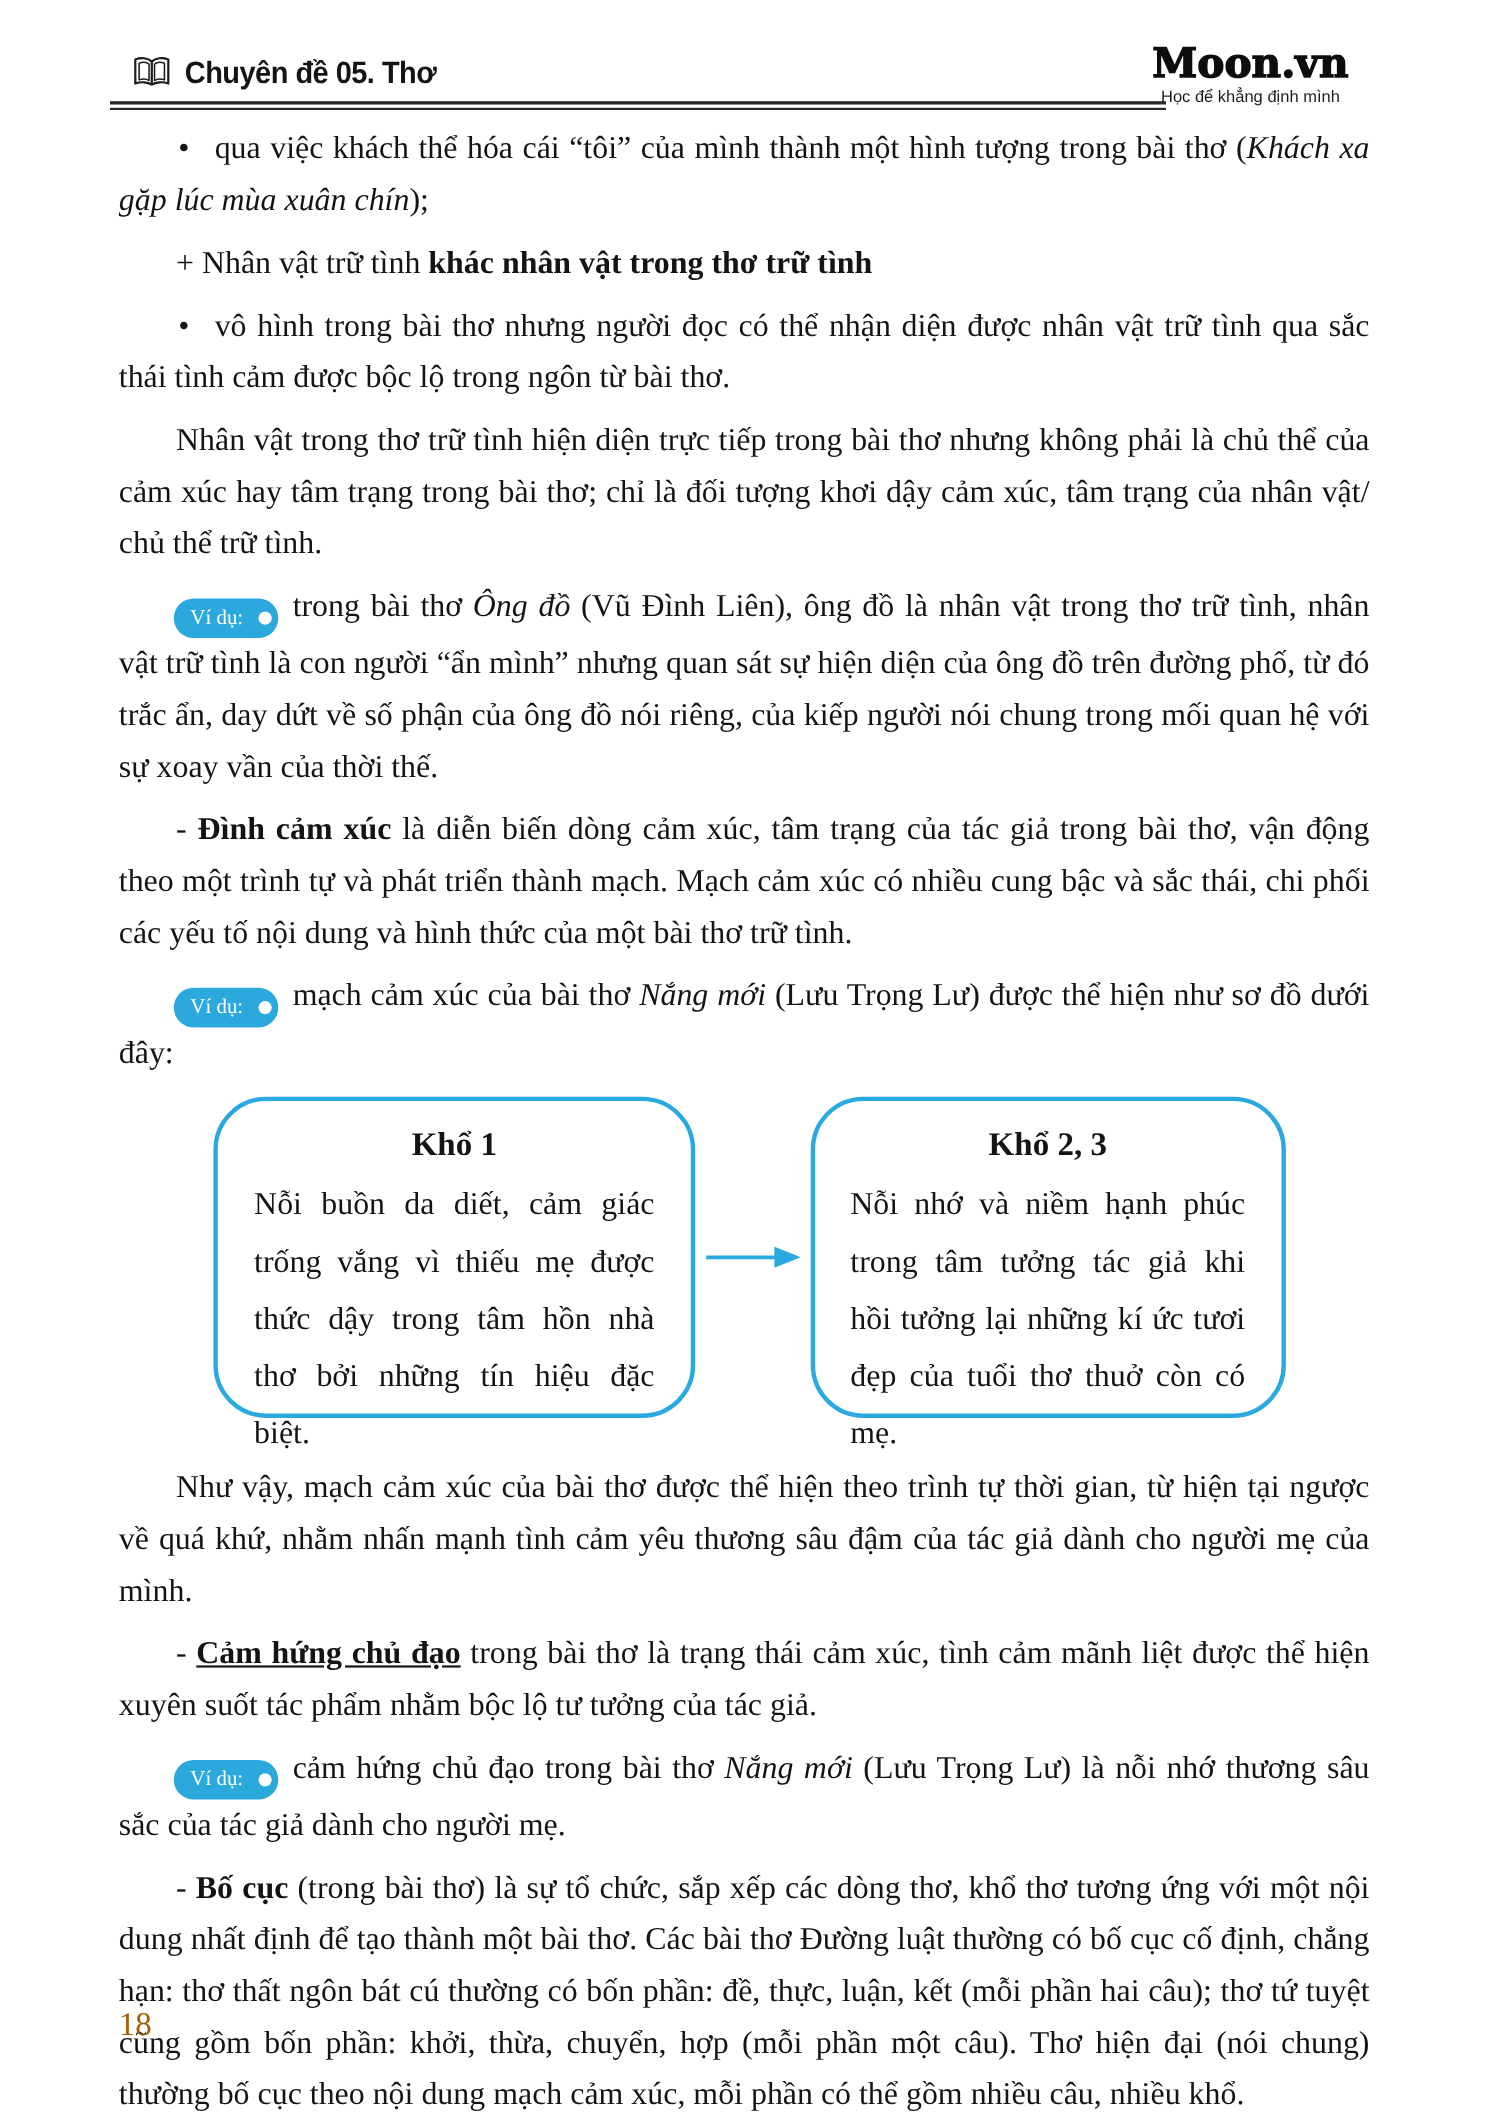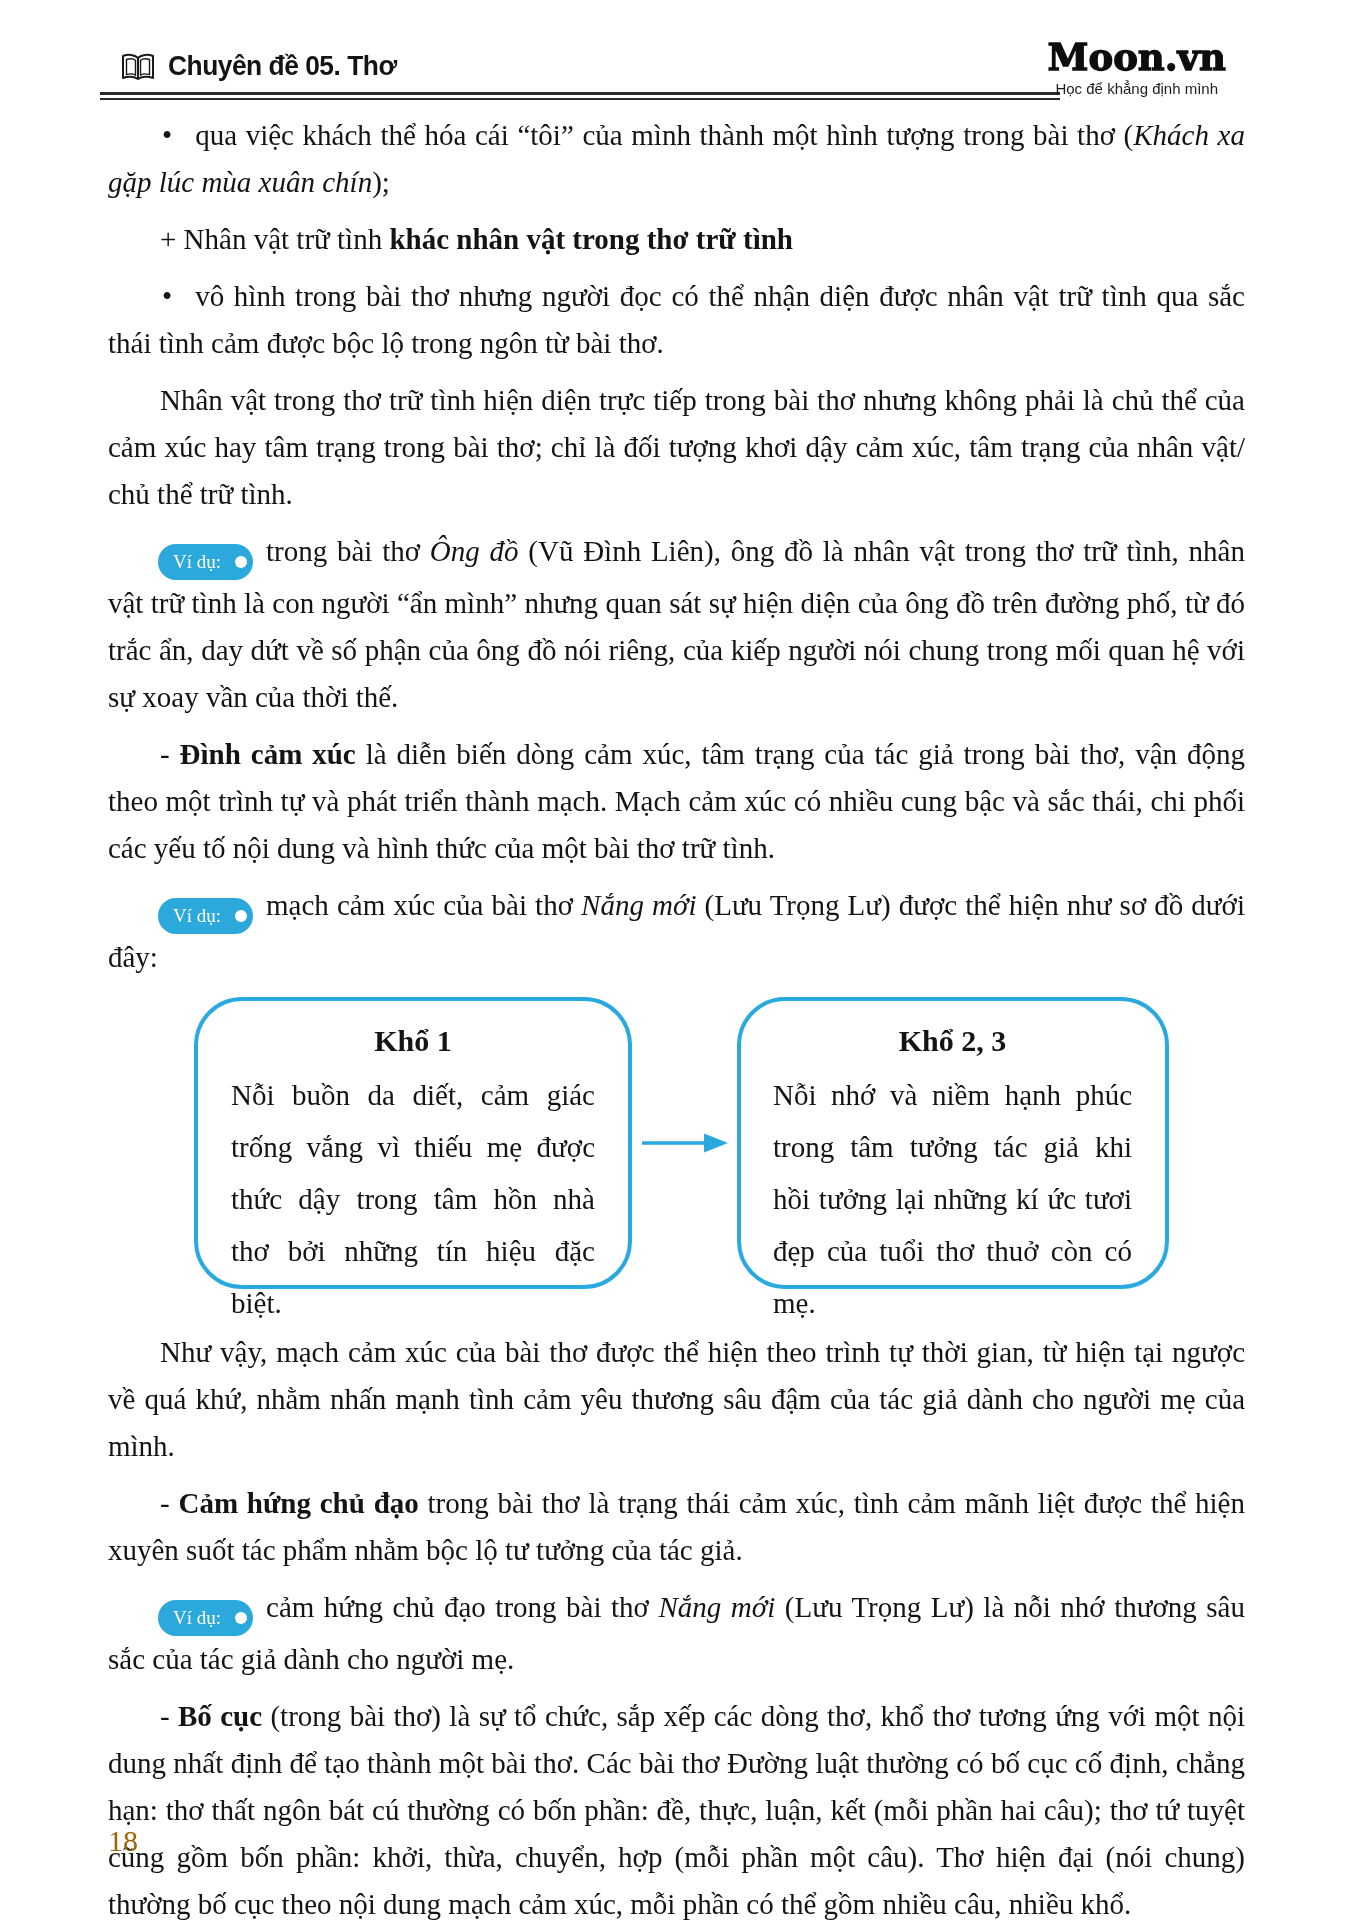--- a/index.html
+++ b/index.html
@@ -2,21 +2,21 @@
 <html><head>
 <meta charset="utf-8">
 <style>
   html, body { margin:0; padding:0; background:#ffffff; }
   .page {
     position:relative; width:1352px; height:1920px; background:#ffffff;
     font-family:"Liberation Serif", serif; color:#141414; overflow:hidden;
   }
 
   
-  .header-left { position:absolute; left:120px; top:50px; display:flex; align-items:flex-end; gap:12px; }
+  .header-left { position:absolute; left:120px; top:50px; display:flex; align-items:flex-start; gap:12px; }
   .book-icon svg { display:block; }
   .chapter-title {
     font-family:"Liberation Sans", sans-serif; font-weight:bold; font-size:28px;
     letter-spacing:-0.5px; transform:scaleX(0.94); transform-origin:left center; white-space:nowrap;
   }
   .header-rule {
     position:absolute; left:100px; top:92px; width:960px; height:3px;
     border-top:3px solid #2a2a2a; border-bottom:2px solid #2a2a2a;
   }
   .brand { position:absolute; right:126px; top:36px; text-align:center; }
@@ -110,21 +110,21 @@
         </svg>
       </div>
       <div class="flow-box right">
         <div class="box-title">Khổ 2, 3</div>
         <div class="box-text">Nỗi nhớ và niềm hạnh phúc trong tâm tưởng tác giả khi hồi tưởng lại những kí ức tươi đẹp của tuổi thơ thuở còn có mẹ.</div>
       </div>
     </div>
 
     <p class="para indent"><span><span>Như vậy, mạch cảm xúc của bài thơ được thể hiện theo trình tự thời gian, từ hiện tại ngược về quá khứ, nhằm nhấn mạnh tình cảm yêu thương sâu đậm của tác giả dành cho người mẹ của mình.</span></span></p>
 
-    <p class="para indent"><span><span>- </span><span style="font-weight: bold;">Cảm hứng chủ đạo</span><span> trong bài thơ là trạng thái cảm xúc, tình cảm mãnh liệt được thể hiện xuyên suốt tác phẩm nhằm bộc lộ tư tưởng của tác giả.</span></span></p>
+    <p class="para indent"><span><span>- </span><span style="font-weight: bold; text-decoration: underline;">Cảm hứng chủ đạo</span><span> trong bài thơ là trạng thái cảm xúc, tình cảm mãnh liệt được thể hiện xuyên suốt tác phẩm nhằm bộc lộ tư tưởng của tác giả.</span></span></p>
 
     <p class="para example"><span class="vidu-badge"><span>Ví dụ:</span><span class="dot"></span></span><span><span>cảm hứng chủ đạo trong bài thơ </span><span style="font-style: italic;">Nắng mới</span><span> (Lưu Trọng Lư) là nỗi nhớ thương sâu sắc của tác giả dành cho người mẹ.</span></span></p>
 
     <p class="para indent"><span><span>- </span><span style="font-weight: bold;">Bố cục</span><span> (trong bài thơ) là sự tổ chức, sắp xếp các dòng thơ, khổ thơ tương ứng với một nội dung nhất định để tạo thành một bài thơ. Các bài thơ Đường luật thường có bố cục cố định, chẳng hạn: thơ thất ngôn bát cú thường có bốn phần: đề, thực, luận, kết (mỗi phần hai câu); thơ tứ tuyệt cũng gồm bốn phần: khởi, thừa, chuyển, hợp (mỗi phần một câu). Thơ hiện đại (nói chung) thường bố cục theo nội dung mạch cảm xúc, mỗi phần có thể gồm nhiều câu, nhiều khổ.</span></span></p>
 
   </main>
 
   <div class="pageno">18</div>
 
 </div>

